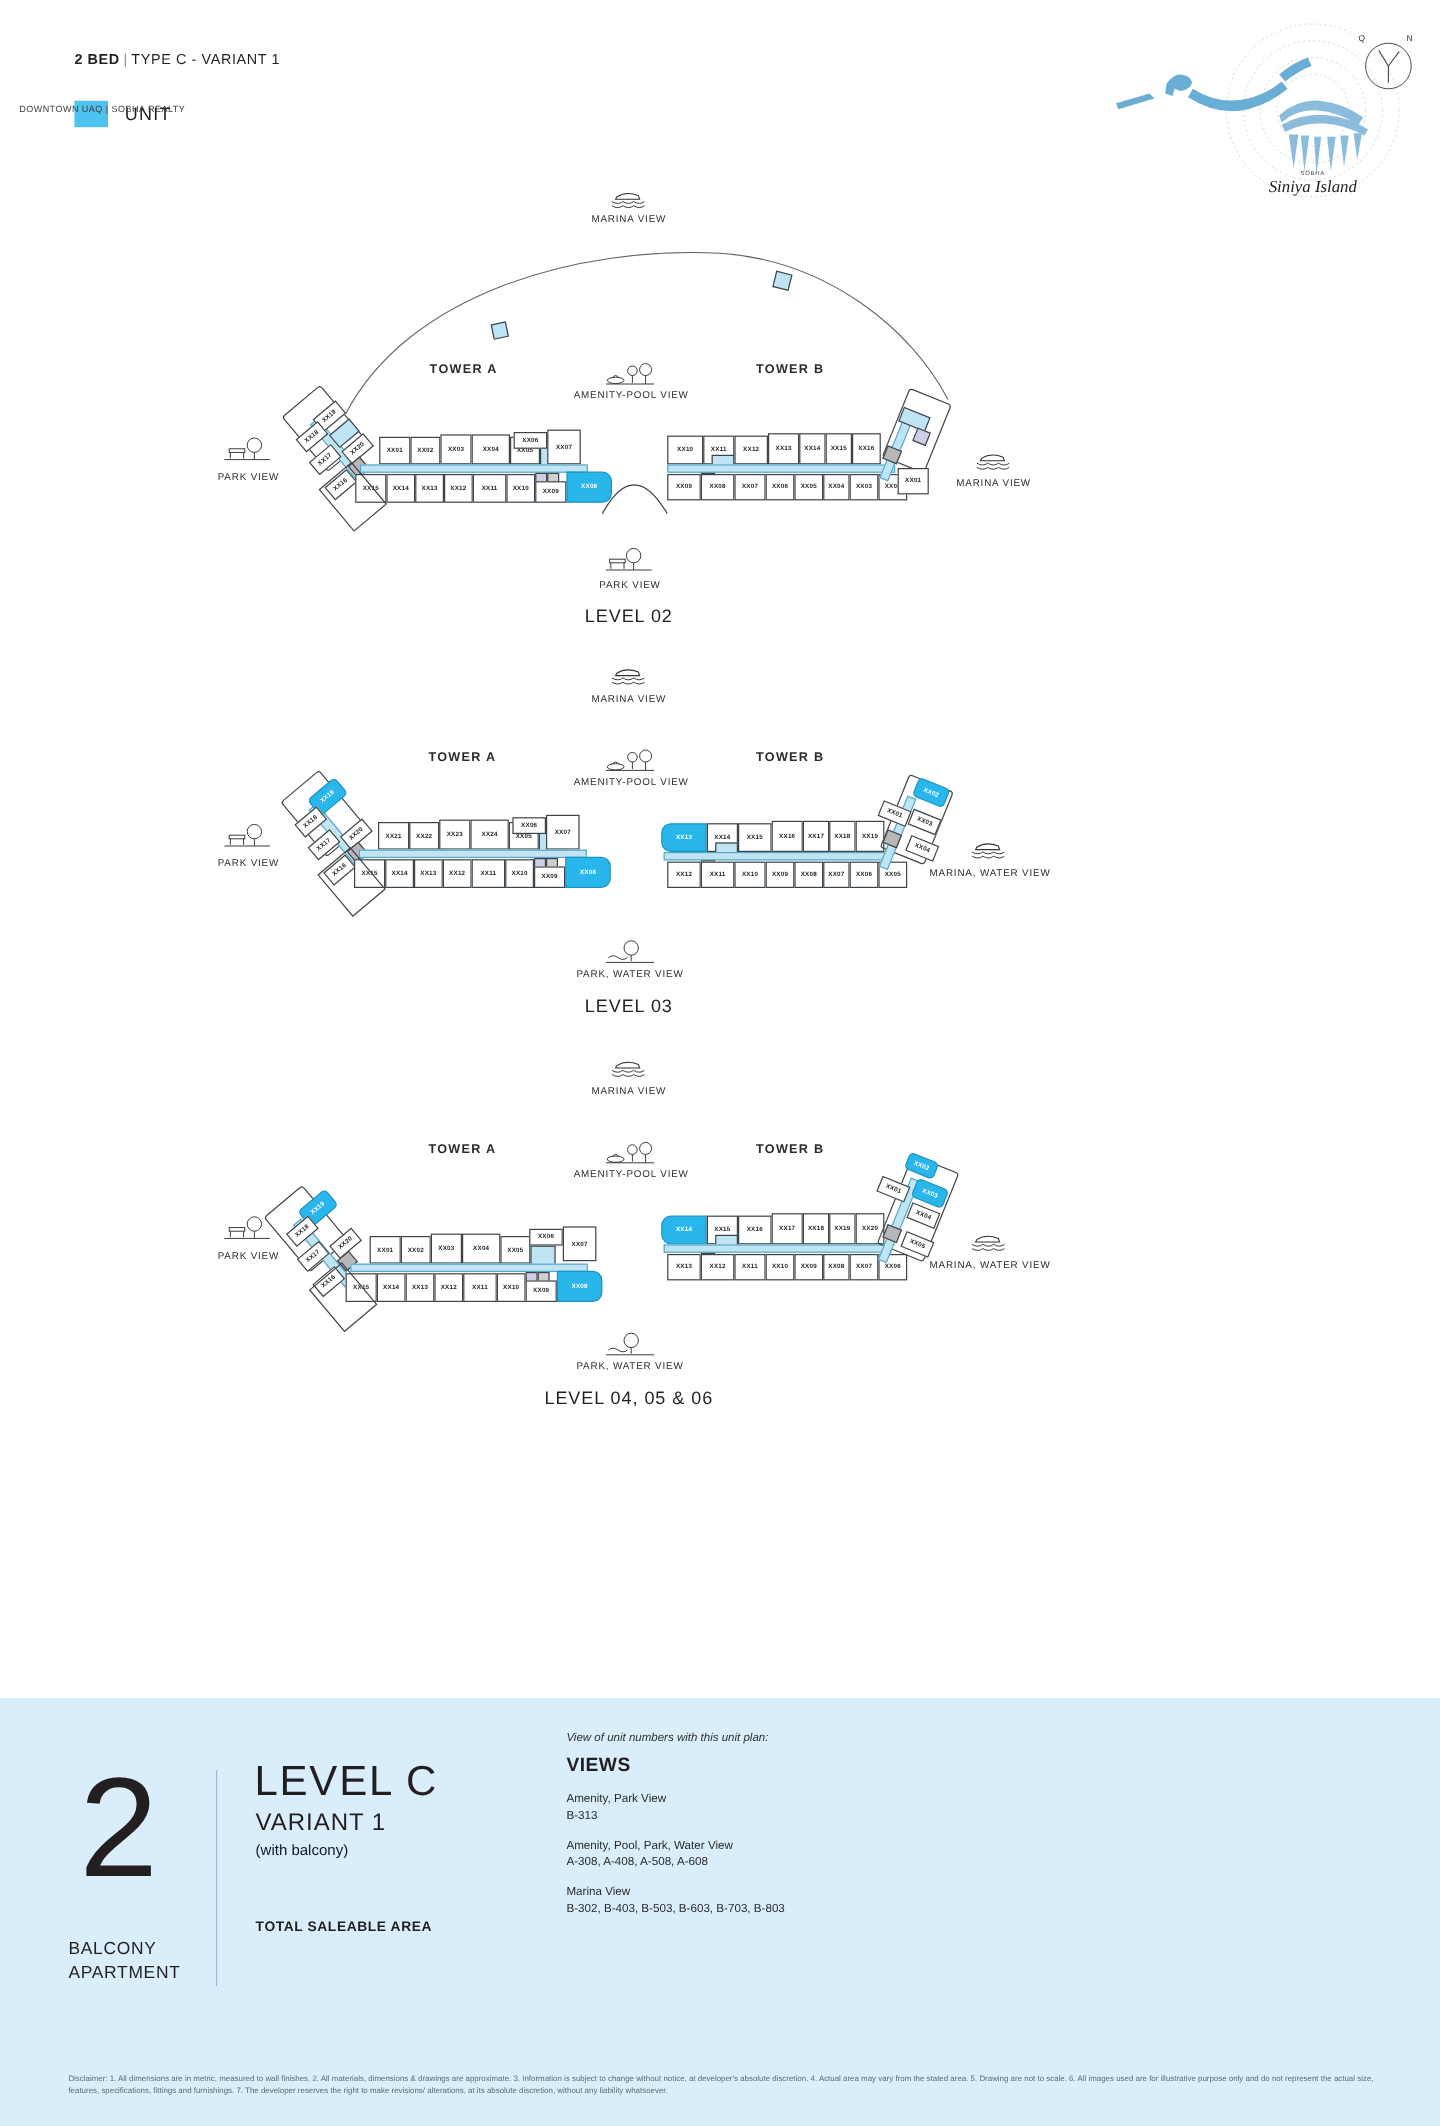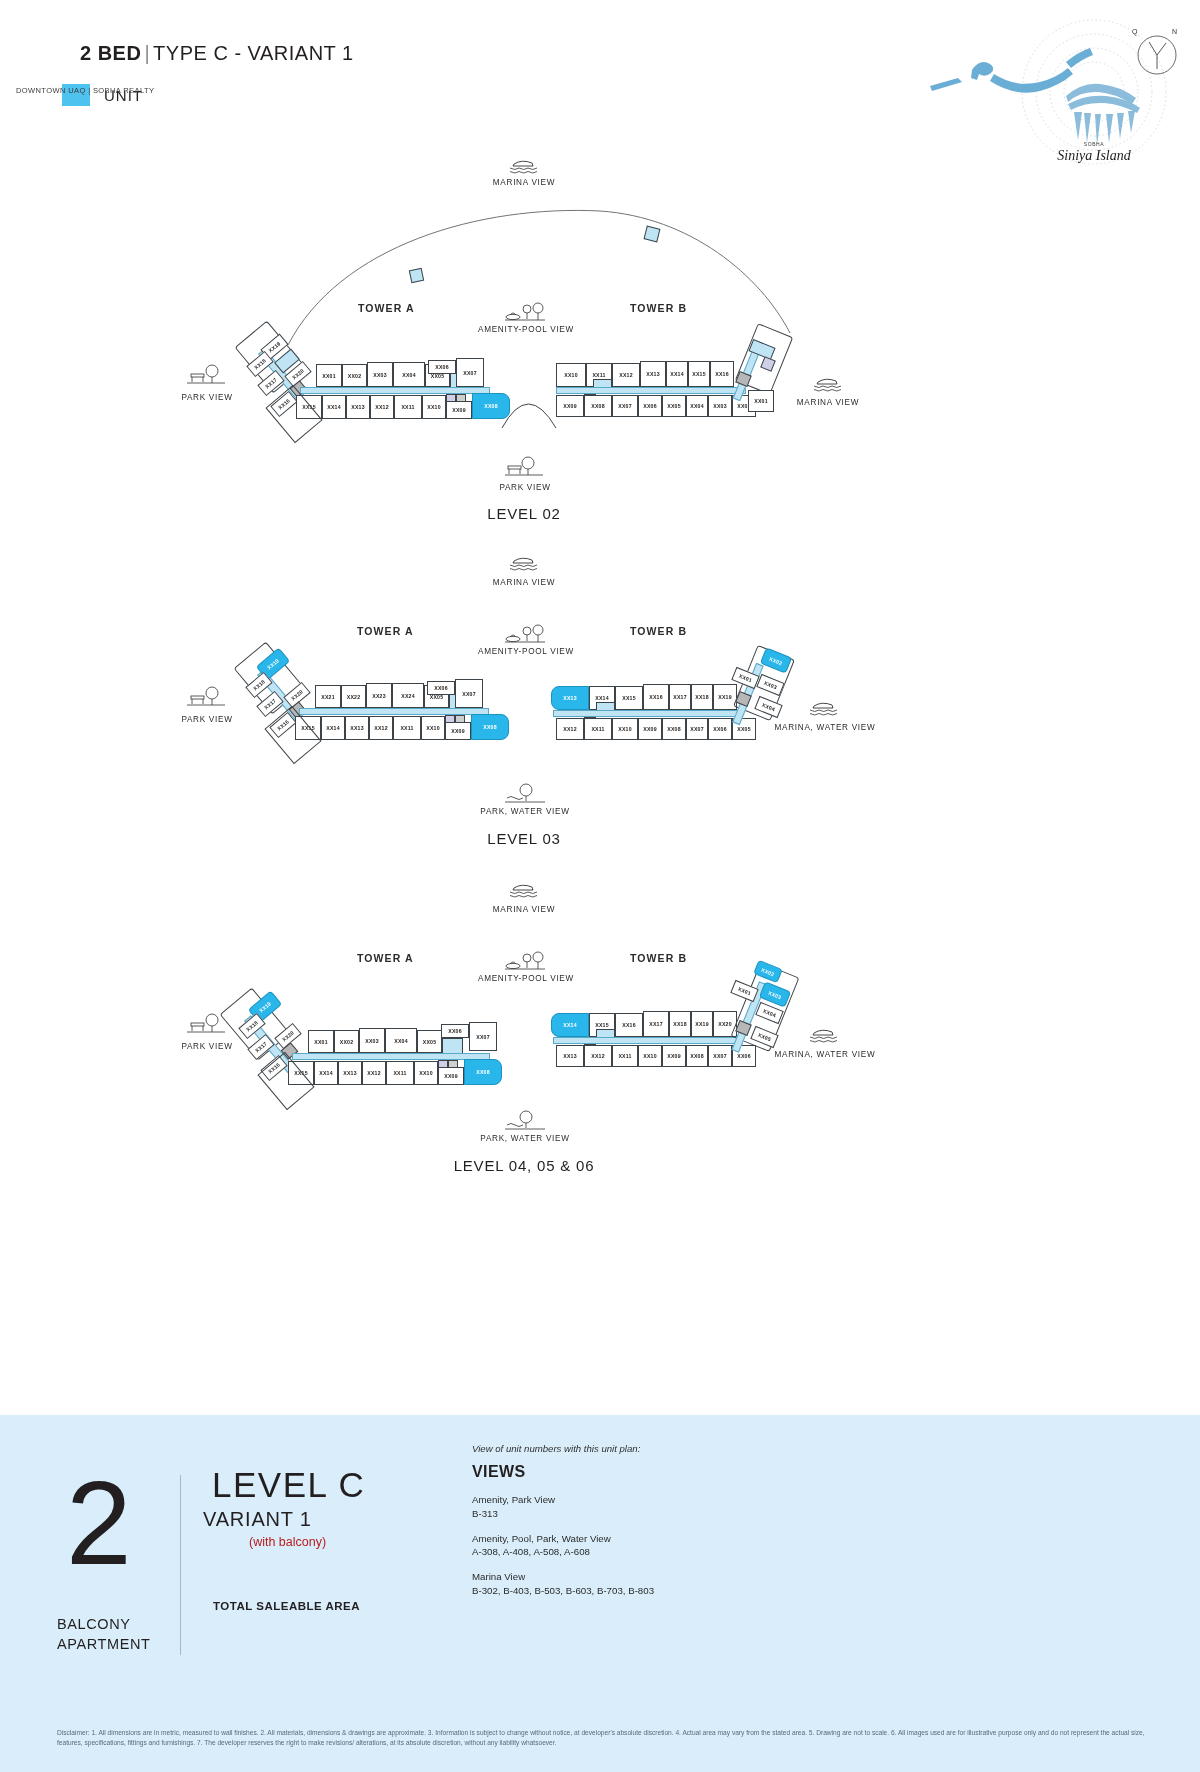--- a/index.html
+++ b/index.html
@@ -7,21 +7,21 @@
   body {
     width:1200px; height:1772px; position:relative;
     background:#ffffff;
     font-family:"Liberation Sans", sans-serif;
     color:#231f20;
     overflow:hidden;
   }
 
   
   #header { position:absolute; left:0; top:0; width:1200px; height:150px; }
-  #title { position:absolute; left:80px; top:42px; font-size:20px; letter-spacing:.5px; color:#231f20; white-space:nowrap; }
+  #title { position:absolute; left:62px; top:42px; font-size:12px; letter-spacing:.5px; color:#231f20; white-space:nowrap; }
   #title .b { font-weight:700; }
   #title .sep { color:#8d8d8d; padding:0 3px; font-weight:300; }
   #title .rest { font-weight:400; }
 
   #legend { position:absolute; left:62px; top:84px; display:flex; align-items:center; gap:14px; }
   #legend .sw { width:28px; height:22px; background:#4fc3ef; }
   #legend .lb { font-size:15px; letter-spacing:1px; color:#231f20; }
 
   
   #logo { position:absolute; right:14px; top:14px; width:270px; height:160px; }
@@ -54,22 +54,22 @@
   .corr { position:absolute; background:#bfe4f4; border:.7px solid #5aa8c8; }
   .shell { position:absolute; border:1px solid #3d4449; background:transparent; }
 
   
   #panel { position:absolute; left:0; top:1415px; width:1200px; height:357px; background:#d9eefa; }
   #bigNum { position:absolute; left:66px; top:60px; font-size:118px; line-height:.82; font-weight:300; color:#231f20; font-family:"Liberation Sans", sans-serif; }
   #bedTxt { position:absolute; left:57px; top:200px; font-size:14.5px; letter-spacing:.6px; line-height:1.35; color:#231f20; }
   #vrule  { position:absolute; left:180px; top:60px; width:1px; height:180px; background:#9bbccf; }
 
   #typeC   { position:absolute; left:212px; top:50px; font-size:35px; letter-spacing:1.5px; font-weight:300; color:#231f20; }
-  #variant { position:absolute; left:203px; top:93px; font-size:20px; letter-spacing:.8px; font-weight:400; color:#231f20; }
-  #balcony { position:absolute; left:213px; top:120px; font-size:12.5px; color:#b91c1c;margin-left:36px; }
+  #variant { position:absolute; left:213px; top:93px; font-size:20px; letter-spacing:.8px; font-weight:400; color:#231f20; }
+  #balcony { position:absolute; left:213px; top:120px; font-size:12.5px; color:#0f172a; }
 
   #areaHead{ position:absolute; left:213px; top:185px; font-size:11.5px; font-weight:700; letter-spacing:.5px; color:#231f20; }
   #areaList{ position:absolute; left:213px; top:203px; font-size:11.8px; line-height:1.52; letter-spacing:.2px; color:#231f20; }
 
   #listNote{ position:absolute; left:472px; top:28px; font-size:9.6px; font-style:italic; color:#2f2f2f; }
   #viewsHead{ position:absolute; left:472px; top:48px; font-size:16px; font-weight:700; letter-spacing:.4px; color:#231f20; }
   .vcol { position:absolute; font-size:9.7px; line-height:1.42; color:#2b2b2b; }
   .vgrp { margin-bottom:11px; }
   .vgrp .vt { display:block; }
   .vgrp .vu { display:block; }

